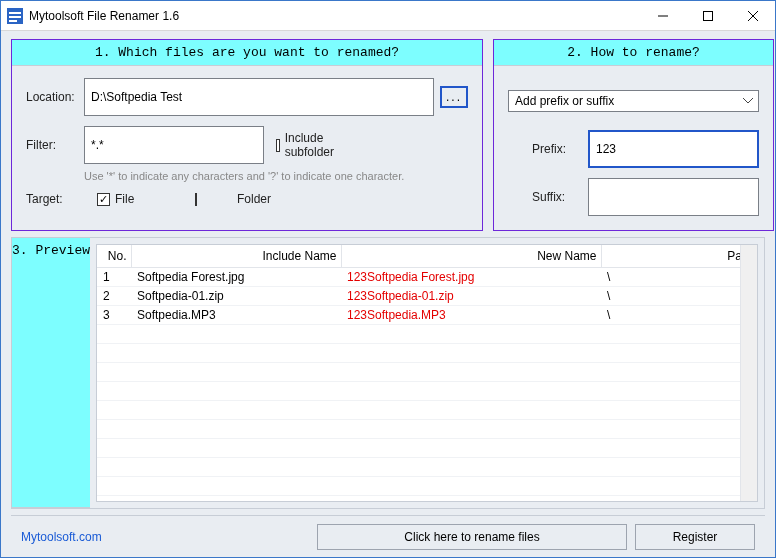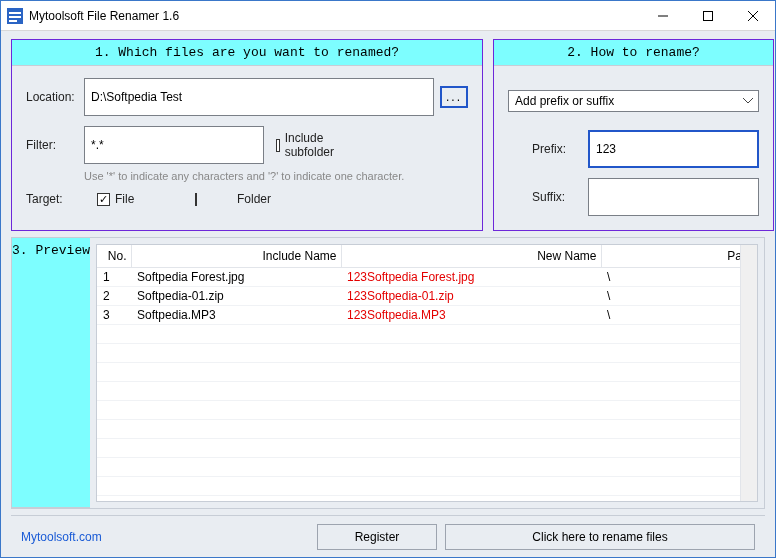--- a/index.html
+++ b/index.html
@@ -229,17 +229,17 @@
               <td></td>
             </tr>
         </tbody>
       </table>
       <div class="scroll-stub"></div>
     </div>
   </div>
 
   <div class="footer">
     <a class="footer-link">Mytoolsoft.com</a>
+    <button class="btn btn-rename">Click here to rename files</button>
     <button class="btn btn-register">Register</button>
-    <button class="btn btn-rename">Click here to rename files</button>
   </div>
 
 </div>
 
 </body></html>

